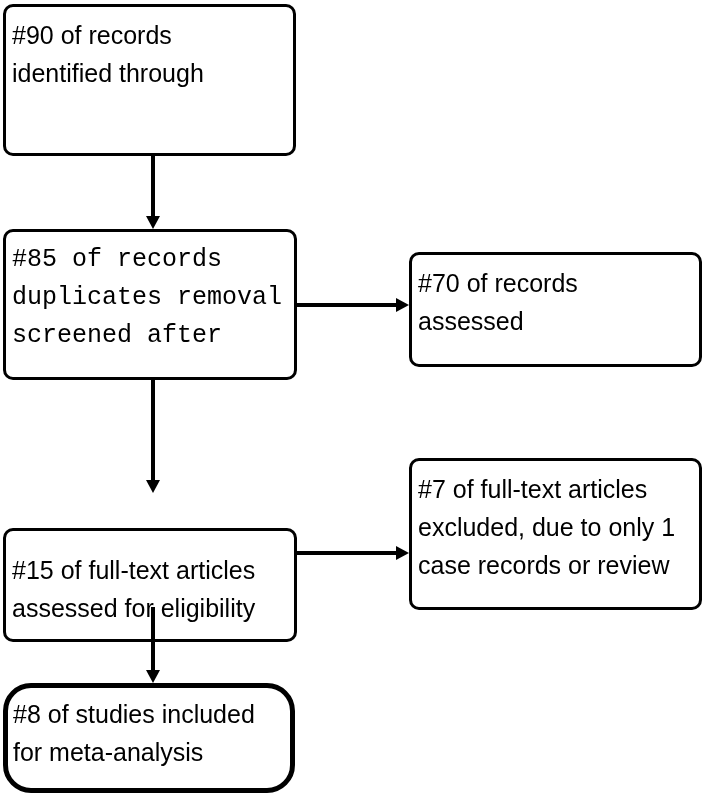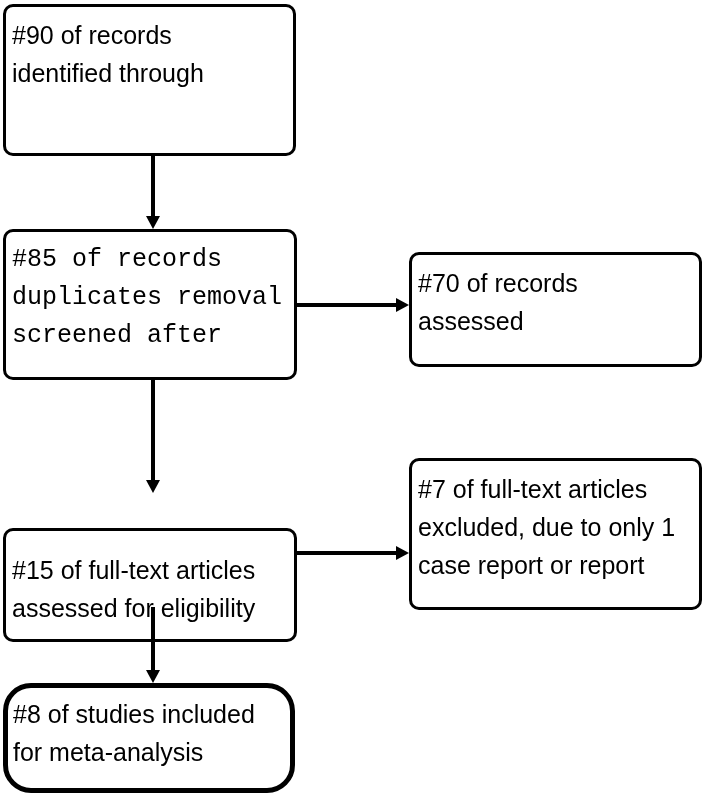--- a/index.html
+++ b/index.html
@@ -107,21 +107,21 @@
     <span class="line">#15 of full-text articles</span>
     <span class="line">assessed for eligibility</span>
   </div>
 
   <div class="hline" id="edge4-line"></div>
   <div class="head-right" id="edge4-head"></div>
 
   <div class="box" id="box-fulltext-excluded">
     <span class="line">#7 of full-text articles</span>
     <span class="line">excluded, due to only 1</span>
-    <span class="line">case report or report</span>
+    <span class="line">case records or review</span>
   </div>
 
   <div class="vline" id="edge5-line"></div>
   <div class="head-down" id="edge5-head"></div>
 
   <div class="box" id="box-included">
     <span class="line">#8 of studies included</span>
     <span class="line">for meta-analysis</span>
   </div>
 

